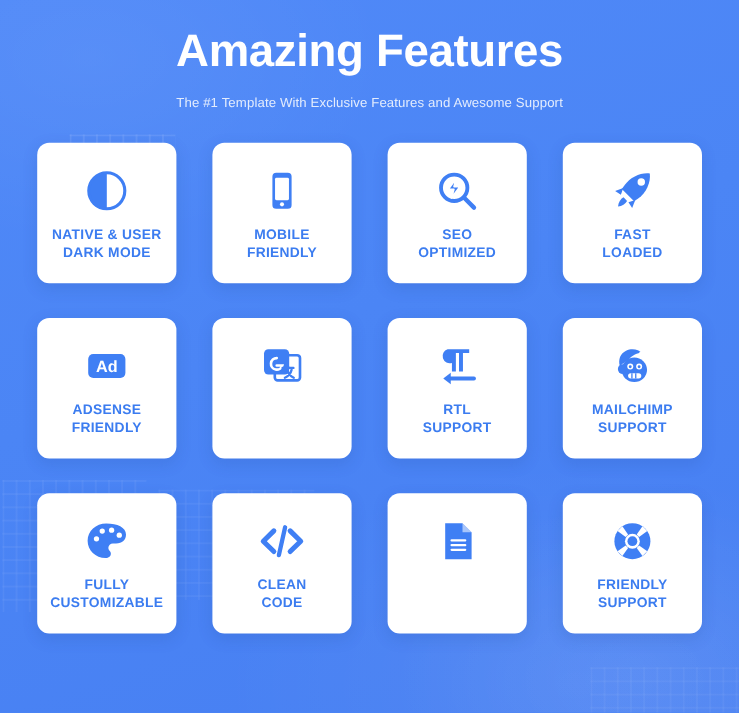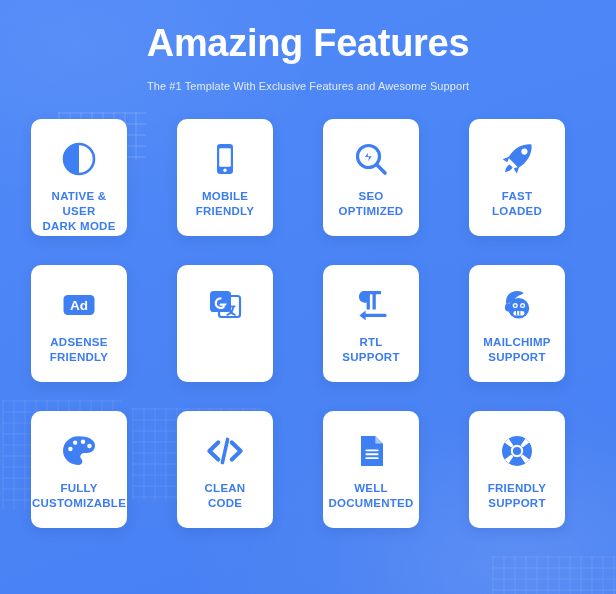--- a/index.html
+++ b/index.html
@@ -78,21 +78,21 @@
     margin: 0;
     padding: 22px 31px 0 31px;
     display: grid;
     grid-template-columns: repeat(4, 116px);
     gap: 29px 30px;
     justify-content: space-between;
   }
 
   .card {
     position: relative;
-    width: 96px;
+    width: 116px;
     height: 117px;
     background: #ffffff;
     border-radius: 10px;
     box-shadow: 0 4px 12px rgba(30, 70, 150, 0.16);
     display: flex;
     flex-direction: column;
     align-items: center;
     justify-content: flex-start;
     padding-top: 20px;
     box-sizing: border-box;
@@ -271,22 +271,20 @@
     <div class="card">
       <span class="card-icon">
         <svg width="38" height="38" viewBox="0 0 38 38" aria-hidden="true">
           <path d="M9 4 h14.4 L31 11.6 V34 H9 Z" fill="#3f7ff4"></path>
           <path d="M23.4 4 L31 11.6 h-7.6 Z" fill="#ffffff" opacity="0.55"></path>
           <rect x="13.4" y="17.4" width="13.2" height="1.9" rx="0.9" fill="#ffffff"></rect>
           <rect x="13.4" y="21.3" width="13.2" height="1.9" rx="0.9" fill="#ffffff"></rect>
           <rect x="13.4" y="25.2" width="13.2" height="1.9" rx="0.9" fill="#ffffff"></rect>
         </svg>
       </span>
-      <span class="card-label">WELL
-DOCUMENTED</span>
     </div>
 
     <div class="card">
       <span class="card-icon">
         <svg width="38" height="38" viewBox="0 0 38 38" aria-hidden="true">
           <circle cx="19" cy="19" r="15" fill="#3f7ff4"></circle>
           <circle cx="19" cy="19" r="6.2" fill="#ffffff"></circle>
           <path d="M10.6 6.6 L15.4 13.4 L13.4 15.4 L6.6 10.6 Z" fill="#ffffff"></path>
           <path d="M27.4 6.6 L22.6 13.4 L24.6 15.4 L31.4 10.6 Z" fill="#ffffff"></path>
           <path d="M10.6 31.4 L15.4 24.6 L13.4 22.6 L6.6 27.4 Z" fill="#ffffff"></path>

